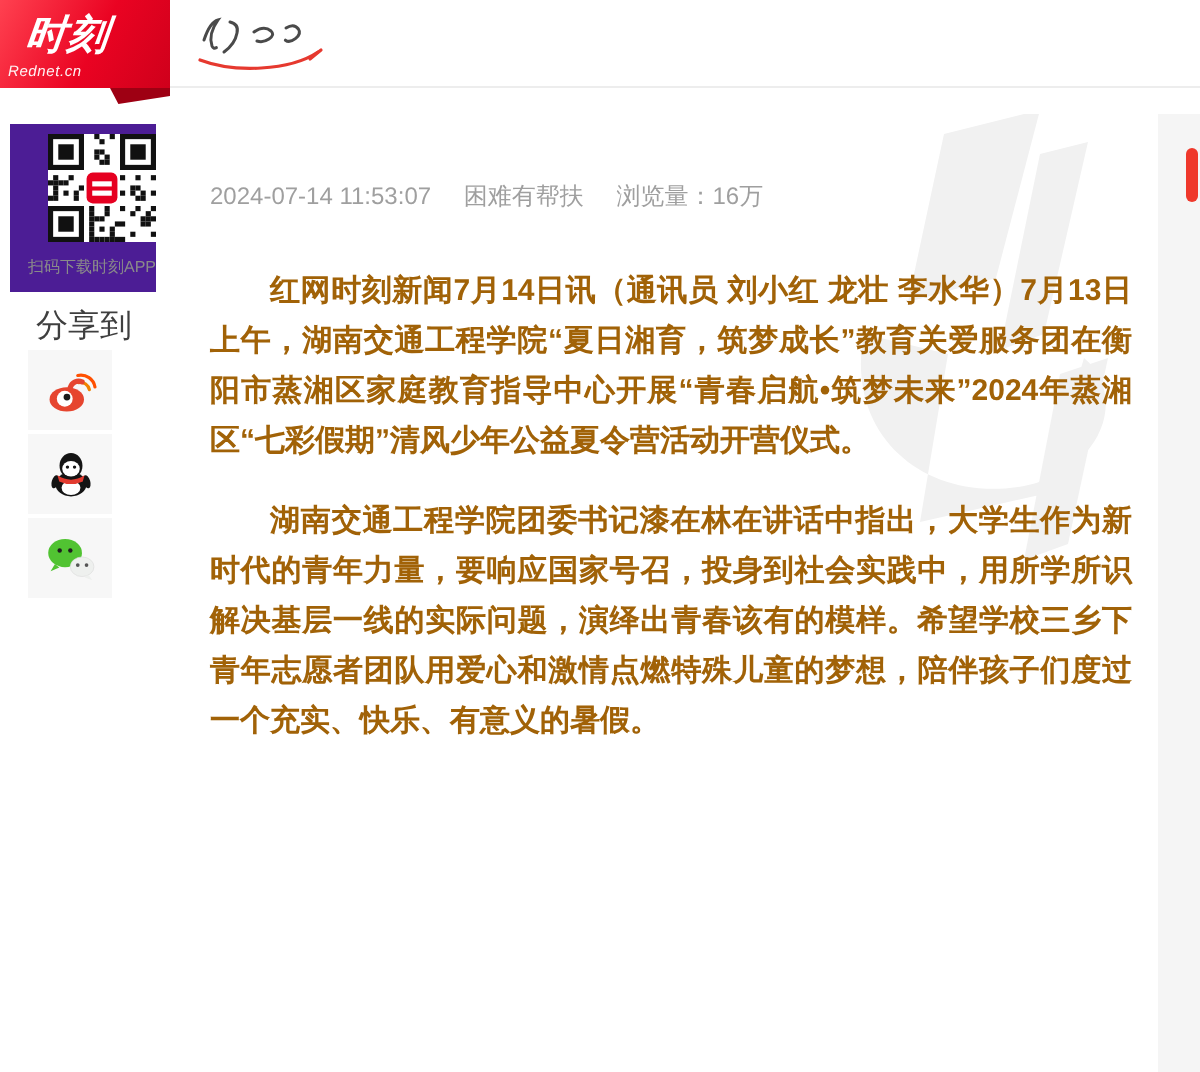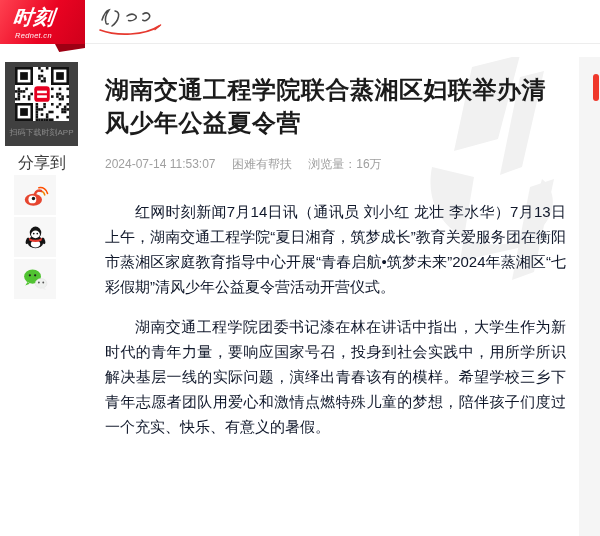--- a/index.html
+++ b/index.html
@@ -11,55 +11,55 @@
 
   
   .header { position:absolute; top:0; left:0; right:0; height:43px; background:#fff;
             border-bottom:1px solid #ededed; z-index:6; }
   .logo { position:absolute; top:0; left:0; width:85px; height:44px; cursor:pointer;
           background:linear-gradient(118deg,#ff4150 0%,#ea0322 55%,#cf001b 100%); z-index:7; }
   .logo-fold { position:absolute; left:55px; top:44px; width:30px; height:8px;
                background:#9e0013; clip-path:polygon(0 0,100% 0,100% 50%,14% 100%); }
   .logo-cn { position:absolute; left:13px; top:4px; color:#fff; font-weight:bold;
              font-style:italic; font-size:20px; letter-spacing:1px; transform:skewX(-6deg); }
-  .logo-en { position:absolute; left:15px; bottom:4px; color:#fff; font-style:italic;
+  .logo-en { position:absolute; left:4px; bottom:4px; color:#fff; font-style:italic;
              font-size:7.5px; opacity:.95; letter-spacing:.3px; }
   .calligraphy { position:absolute; left:97px; top:5px; width:78px; height:34px; }
 
   
   .scroll-track { position:absolute; right:0; top:57px; width:21px; bottom:0; background:#f5f5f5; z-index:5; }
   .scroll-thumb { position:absolute; right:1px; top:17px; width:6px; height:27px;
                   background:#ef382b; border-radius:3px; cursor:pointer; }
 
   
   .sidebar { position:absolute; left:0; top:57px; width:85px; bottom:0; background:#fff; z-index:4; }
-  .qr-panel { position:absolute; left:5px; top:5px; width:73px; height:84px; background:#404040;
-              text-align:center; box-sizing:border-box; padding-top:5px; }
+  .qr-panel { position:absolute; left:5px; top:5px; width:73px; height:84px; background:#4c1d95;
+              text-align:right; box-sizing:border-box; padding-top:5px; }
   .qr-svg { width:54px; height:54px; background:#fff; display:inline-block; }
   .qr-caption { font-size:8px; color:#8a8a8a; margin-top:2px; letter-spacing:0; }
   .share-label { position:absolute; left:18px; top:96px; font-size:16px; color:#3f3f3f; }
   .share-btn { position:absolute; left:14px; width:42px; height:40px; background:#f7f7f7;
                display:flex; align-items:center; justify-content:center; cursor:pointer; }
   .share-btn svg { width:27px; height:27px; }
   .share-weibo  { top:118px; }
   .share-qq     { top:160px; }
   .share-wechat { top:202px; }
 
   
   .main { position:absolute; left:85px; top:57px; right:21px; bottom:0; background:#fff;
           box-sizing:border-box; padding:16px 13px 0 20px; overflow:hidden; z-index:3; }
   .watermark { position:absolute; right:2px; top:-10px; width:175px; height:250px;
                z-index:0; pointer-events:none; }
   .article-title { position:relative; z-index:1; margin:0; font-size:24px; line-height:33px;
                    font-weight:bold; color:#1b1b1b; letter-spacing:.5px; }
   .meta { position:relative; z-index:1; margin-top:17px; font-size:12px; color:#9f9f9f; }
   .meta .sep { display:inline-block; width:13px; }
   .article-body { position:relative; z-index:1; margin-top:26px; }
-  .article-body p { margin:0 0 15px 0; font-size:15px; line-height:25px; color:#0f172a;
-                    text-align:justify; text-indent:2em; }
+  .article-body p { margin:0 0 15px 0; font-size:15px; line-height:25px; color:#a16207;
+                    text-align:justify; text-indent:2em;font-weight:bold; }
 </style>
 </head>
 <body>
 
 <div class="page">
 
   <div class="header">
     <svg class="calligraphy" viewBox="0 0 78 34" fill="none">
       <path d="M5 15 q3-9 7-10 q-5 7-3 13 q.6 1.6 2.2.8" stroke="#4a4a4a" stroke-width="1.5" stroke-linecap="round"></path>
       <path d="M18 6 q4.5 1 3.5 5.5 q-1 5.5-6.5 9.5" stroke="#4a4a4a" stroke-width="1.5" stroke-linecap="round"></path>
@@ -211,21 +211,20 @@
   <div class="main">
     <svg class="watermark" viewBox="0 0 175 250">
       <g fill="#f1f1f1">
         <path d="M70 20 L118 8 L96 92 L52 104 Z"></path>
         <path d="M118 30 L142 24 L120 120 L98 128 Z"></path>
         <path d="M30 120 C 20 170, 60 205, 110 196 C 150 188, 162 150, 140 132 L 120 200 L 58 214 L 72 130 Z"></path>
         <path d="M128 140 L152 132 L132 225 L110 233 Z"></path>
       </g>
     </svg>
 
-    <h1 class="article-title">湖南交通工程学院联合蒸湘区妇联举办清风少年公益夏令营</h1>
 
     <div class="meta">
       <span>2024-07-14 11:53:07</span><span class="sep"></span>
       <span>困难有帮扶</span><span class="sep"></span>
       <span>浏览量：</span><span>16万</span>
     </div>
 
     <div class="article-body">
       <p>红网时刻新闻7月14日讯（通讯员 刘小红 龙壮 李水华）7月13日上午，湖南交通工程学院“夏日湘育，筑梦成长”教育关爱服务团在衡阳市蒸湘区家庭教育指导中心开展“青春启航•筑梦未来”2024年蒸湘区“七彩假期”清风少年公益夏令营活动开营仪式。</p>
       <p>湖南交通工程学院团委书记漆在林在讲话中指出，大学生作为新时代的青年力量，要响应国家号召，投身到社会实践中，用所学所识解决基层一线的实际问题，演绎出青春该有的模样。希望学校三乡下青年志愿者团队用爱心和激情点燃特殊儿童的梦想，陪伴孩子们度过一个充实、快乐、有意义的暑假。</p>

